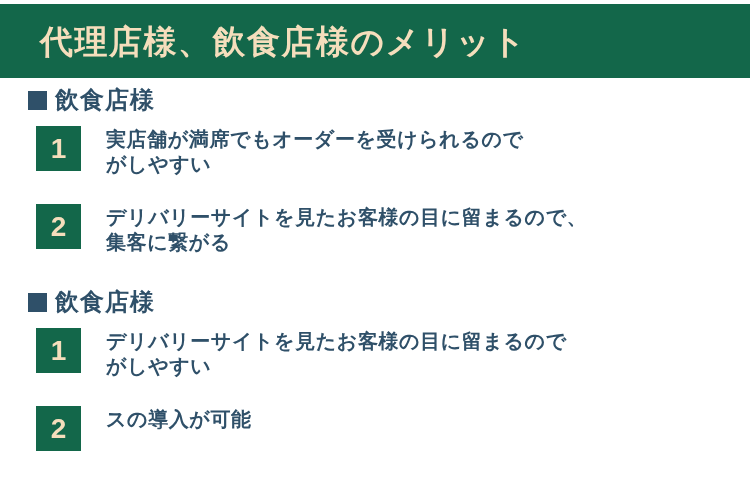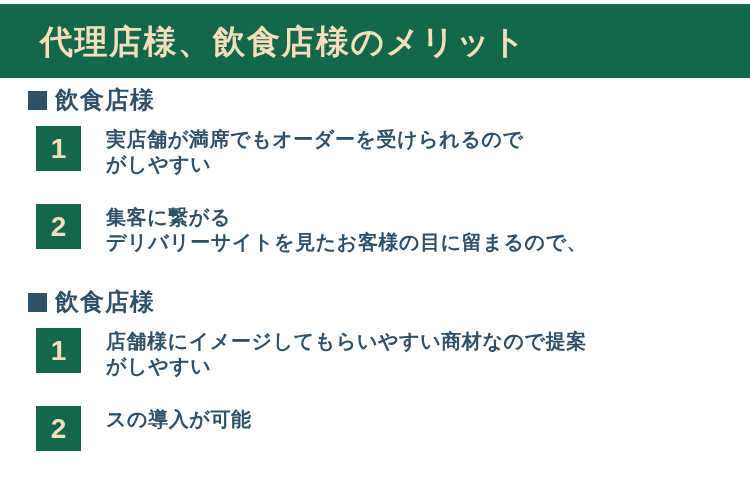--- a/index.html
+++ b/index.html
@@ -146,39 +146,39 @@
           <div class="badge">1</div>
           <div class="item-text">
             <span class="line">実店舗が満席でもオーダーを受けられるので</span>
             <span class="line">がしやすい</span>
           </div>
         </div>
 
         <div class="item">
           <div class="badge">2</div>
           <div class="item-text">
+            <span class="line">デリバリーサイトを見たお客様の目に留まるので、</span>
             <span class="line">集客に繋がる</span>
-            <span class="line">デリバリーサイトを見たお客様の目に留まるので、</span>
           </div>
         </div>
 
       </div>
     </div>
 
     <div class="section section-agency">
       <div class="section-heading">
         <span class="heading-bullet"></span>
         <span>飲食店様</span>
       </div>
       <div class="items">
 
         <div class="item">
           <div class="badge">1</div>
           <div class="item-text">
-            <span class="line">店舗様にイメージしてもらいやすい商材なので提案</span>
+            <span class="line">デリバリーサイトを見たお客様の目に留まるので</span>
             <span class="line">がしやすい</span>
           </div>
         </div>
 
         <div class="item">
           <div class="badge">2</div>
           <div class="item-text">
             <span class="line">スの導入が可能</span>
           </div>
         </div>

